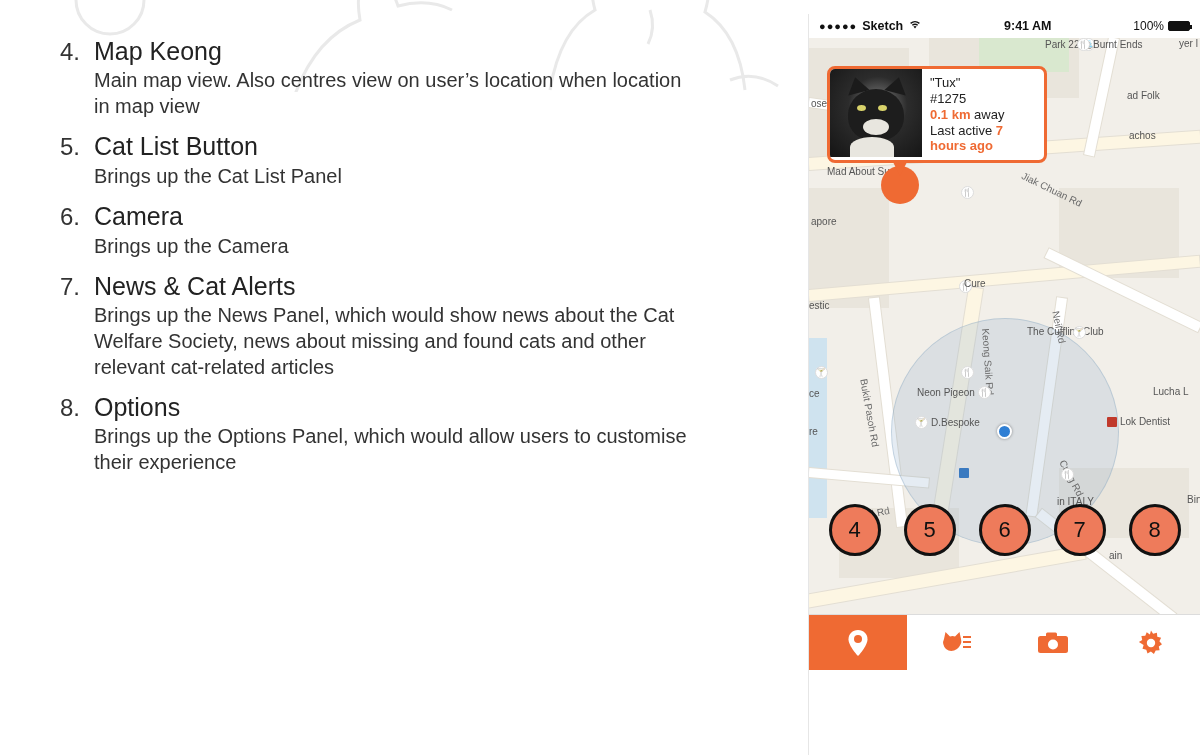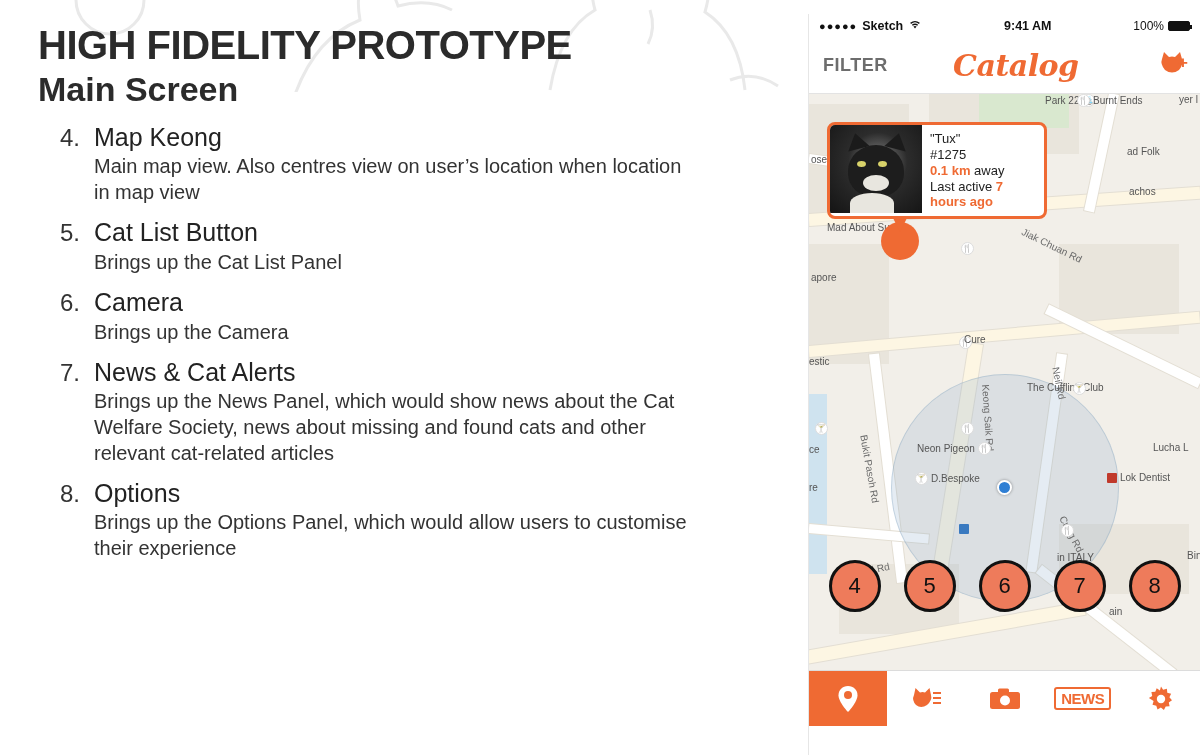--- a/index.html
+++ b/index.html
@@ -226,24 +226,20 @@
       <path d="M300 140 q20 -70 70 -90 q-6 -34 10 -40 q18 -4 28 26 q30 -8 54 4"></path>
       <circle cx="120" cy="30" r="34"></circle>
       <path d="M86 20 q-12 -26 4 -30 q14 -2 22 20"></path>
       <path d="M154 20 q12 -26 -4 -30 q-14 -2 -22 20"></path>
       <path d="M740 110 q24 -10 48 6"></path>
     </g>
   </svg>
 </div>
 
 <section class="slide">
-  <div class="title-block">
-    <h1 class="title-1">HIGH FIDELITY PROTOTYPE</h1>
-    <h2 class="title-2">Main Screen</h2>
-  </div>
 
   <div class="items">
     <div class="item">
       <div class="item-num">4.</div>
       <div class="item-body">
         <p class="item-head">Map Keong</p>
         <p class="item-desc">Main map view. Also centres view on user’s location when location in map view</p>
       </div>
     </div>
 
@@ -295,30 +291,20 @@
           </svg>
       </span>
     </div>
     <div class="status-center">9:41 AM</div>
     <div class="status-right">
       <span>100%</span>
       <span class="batt"></span>
     </div>
   </div>
 
-  <div class="navbar">
-    <div class="filter-label">FILTER</div>
-    <div class="brand">Catalog</div>
-    <div class="cat-add">
-      <svg width="28" height="26" viewBox="0 0 28 26">
-        <path d="M4 8 L6 1 L11 6 Q14 5 17 6 L22 1 L24 8 Q26 13 21 19 Q14 24 7 19 Q2 13 4 8 Z" fill="#ef6a33"></path>
-      </svg>
-      <span class="plus">+</span>
-    </div>
-  </div>
 
   <div class="map">
 
     <div class="block" style="left:-20px;top:10px;width:120px;height:110px;"></div>
     <div class="block" style="left:120px;top:0px;width:150px;height:60px;"></div>
     <div class="block" style="left:-10px;top:150px;width:90px;height:120px;"></div>
     <div class="block" style="left:250px;top:150px;width:120px;height:90px;"></div>
     <div class="block" style="left:30px;top:470px;width:120px;height:70px;"></div>
     <div class="block" style="left:250px;top:430px;width:130px;height:70px;"></div>
     <div class="park" style="left:170px;top:0px;width:90px;height:34px;"></div>
@@ -481,22 +467,19 @@
       </svg>
     </div>
     <div class="tab">
       <svg width="32" height="24" viewBox="0 0 32 24">
         <rect x="1" y="5" width="30" height="17" rx="2.5" fill="#ef6a33"></rect>
         <rect x="9" y="1.5" width="11" height="5" rx="1.5" fill="#ef6a33"></rect>
         <circle cx="16" cy="13.5" r="5" fill="#ffffff"></circle>
       </svg>
     </div>
     <div class="tab">
-      <span class="news-box">NEWS</span>
-    </div>
-    <div class="tab">
       <svg width="26" height="26" viewBox="0 0 26 26">
         <path d="M13 0.5l2.1 3.3 3.8-1 0.4 3.9 3.8 1.1-1.7 3.5 2.6 2.9-3.2 2.3 0.8 3.8-3.9 0.2-1.8 3.5-3-2.5-3.4 1.9-1.2-3.7-3.8-0.9 1.1-3.8L0.9 12l3.3-2.1-0.8-3.8 3.9-0.3 1.4-3.6 3.2 2.2z" fill="#ef6a33"></path>
         <circle cx="13" cy="13" r="4.2" fill="#ffffff"></circle>
       </svg>
     </div>
   </nav>
 </section>
 
 </body></html>

